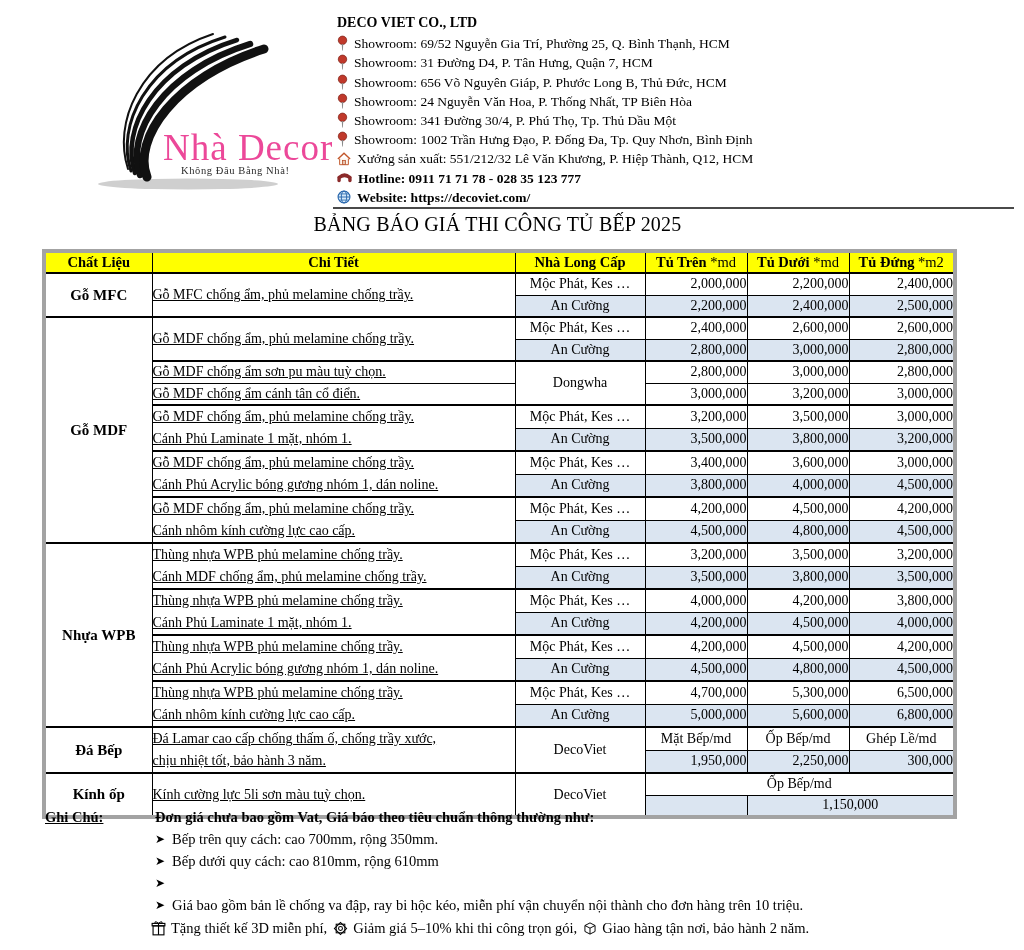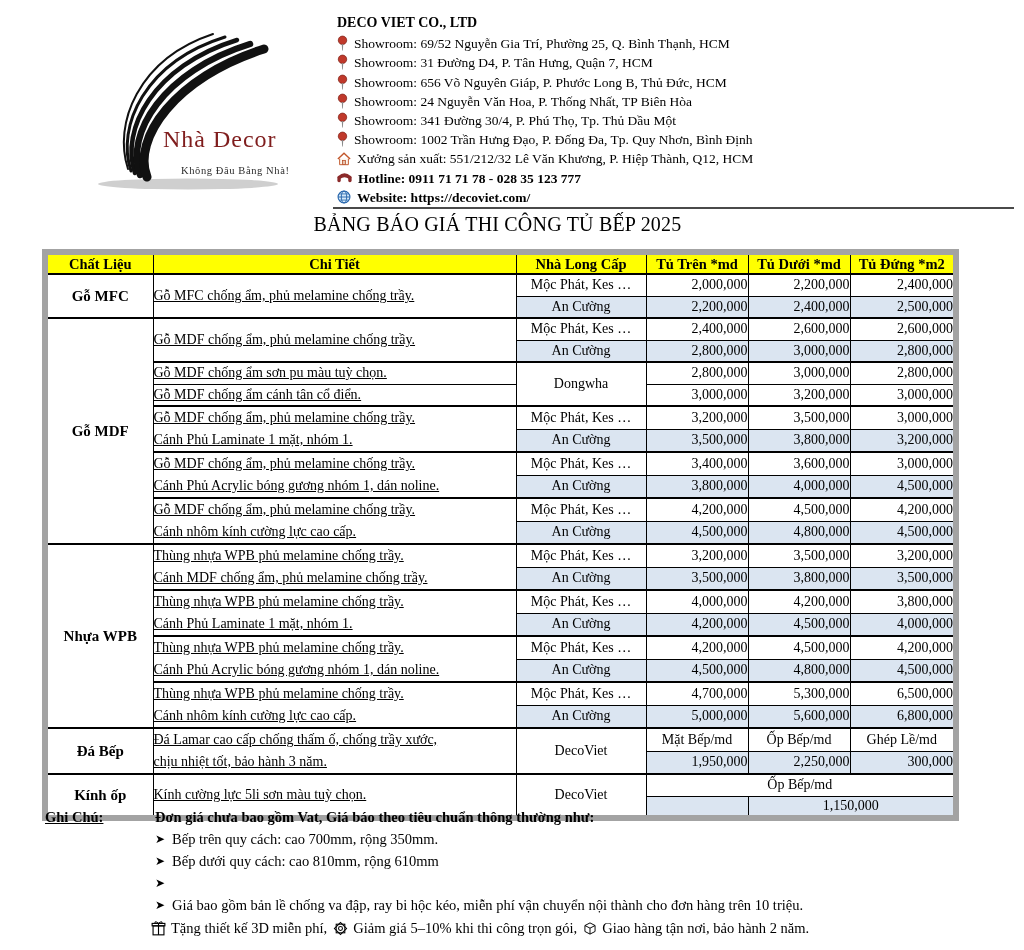--- a/index.html
+++ b/index.html
@@ -2,45 +2,45 @@
 <html><head>
 <meta charset="utf-8">
 <style>
   html,body{margin:0;padding:0;background:#fff;}
   .page{position:relative;width:1024px;height:950px;background:#fff;overflow:hidden;
         font-family:"Liberation Serif","DejaVu Serif",serif;color:#000;}
 
   
   .logo{position:absolute;left:55px;top:10px;width:300px;height:195px;}
   .swoosh{position:absolute;left:28px;top:4px;}
-  .brand{position:absolute;left:108px;top:116px;font-size:24px;color:#7f1d1d;letter-spacing:1px;}
+  .brand{position:absolute;left:108px;top:116px;font-size:37px;color:#ec4899;letter-spacing:1px;}
   .tagline{position:absolute;left:126px;top:155px;font-size:10.5px;color:#2b2b2b;letter-spacing:0.6px;}
 
   
   .company{position:absolute;left:337px;top:13px;font-size:13.5px;line-height:19.2px;}
   .cname{font-weight:bold;font-size:14px;margin-bottom:2px;}
   .crow{display:flex;align-items:center;height:19.2px;white-space:nowrap;}
   .crow .ic{flex:0 0 auto;margin-right:6px;}
   .crow.bold span{font-weight:bold;}
 
   .sep{position:absolute;left:333px;top:207px;width:681px;height:1.5px;background:#4a4a4a;}
 
   
   .title{position:absolute;left:42px;top:213px;width:911px;text-align:center;}
   .title span{display:inline-block;font-size:20px;font-weight:normal;letter-spacing:0.2px;
               border-bottom:2.2px solid #000;padding-bottom:19px;}
 
   
   table.price{position:absolute;left:42px;top:249px;width:911px;border-collapse:collapse;
-              table-layout:fixed;font-size:14px;border:6px solid #a3a3a3;}
+              table-layout:fixed;font-size:14px;border:4px solid #a3a3a3;}
   table.price td,table.price th{border:1px solid #000;padding:0;vertical-align:middle;overflow:hidden;}
   table.price tr{height:22px;}
   tr.head{height:25px;}
   tr.head th{background:#ffff00;font-weight:bold;font-size:14.5px;text-align:center;}
-  tr.head th .unit{font-weight:bold;}
+  tr.head th .unit{font-weight:normal;}
   tr.gt td{border-top:2px solid #000;}
   tr.blue td{background:#dbe5f1;}
   td.mat{font-weight:bold;text-align:center;font-size:15px;}
   td.det{text-align:left;padding:0 4px;white-space:nowrap;text-decoration:underline;}
   td.det div{height:22px;line-height:22px;white-space:nowrap;}
   td.sup{text-align:center;}
   td.num{text-align:right;padding-right:8px;}
   td.subhead{text-align:center;}
   td.num-mid{text-align:center;padding-right:88px;}
 

